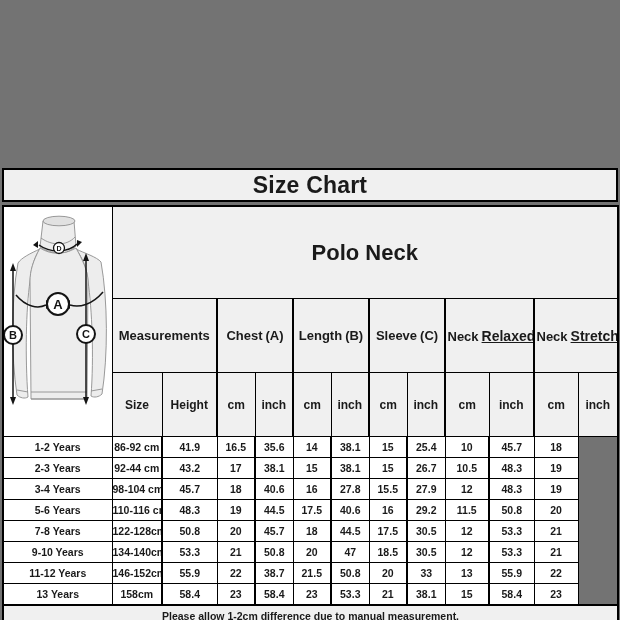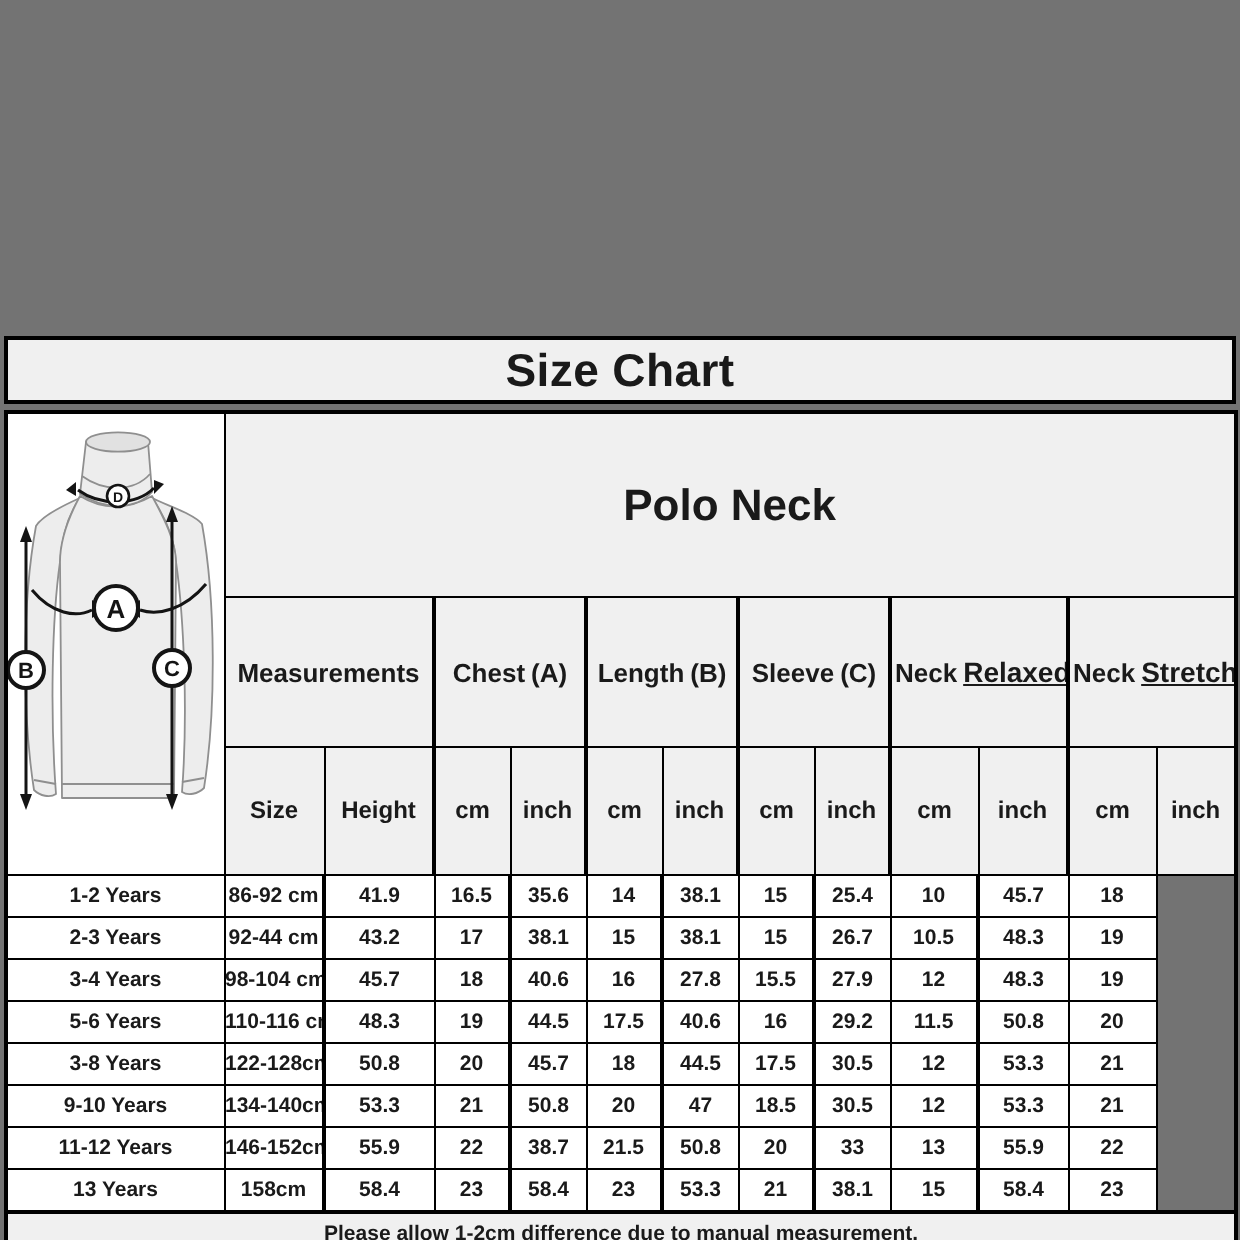--- a/index.html
+++ b/index.html
@@ -203,21 +203,21 @@
             <td class="gs">44.5</td>
             <td>17.5</td>
             <td class="gs">40.6</td>
             <td>16</td>
             <td class="gs">29.2</td>
             <td>11.5</td>
             <td class="gs">50.8</td>
             <td>20</td>
           </tr>
           <tr>
-            <td>3-8 Years</td>
+            <td>7-8 Years</td>
             <td>122-128cm</td>
             <td class="gs">50.8</td>
             <td>20</td>
             <td class="gs">45.7</td>
             <td>18</td>
             <td class="gs">44.5</td>
             <td>17.5</td>
             <td class="gs">30.5</td>
             <td>12</td>
             <td class="gs">53.3</td>

